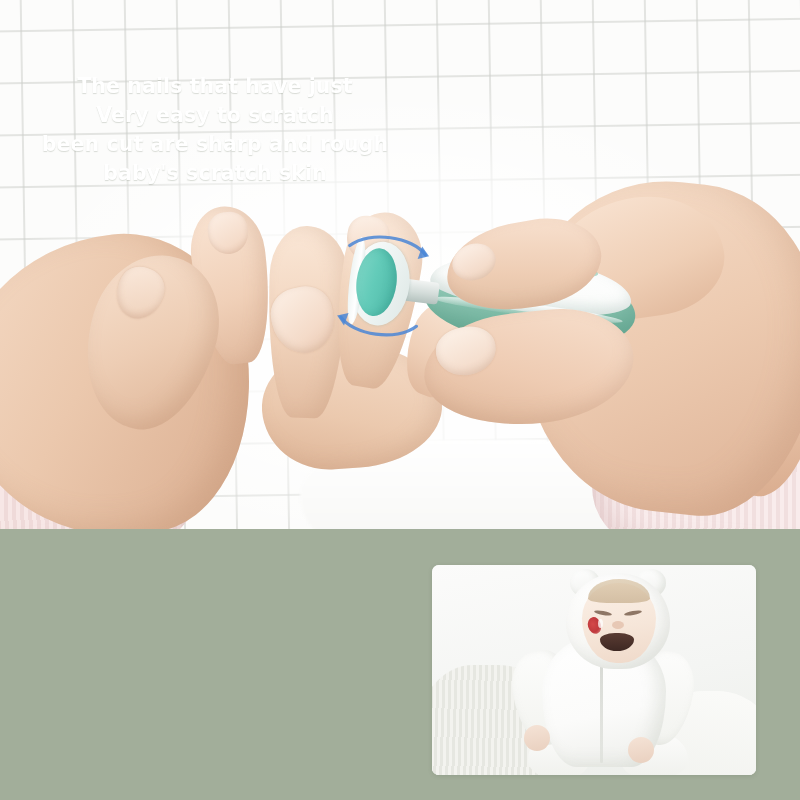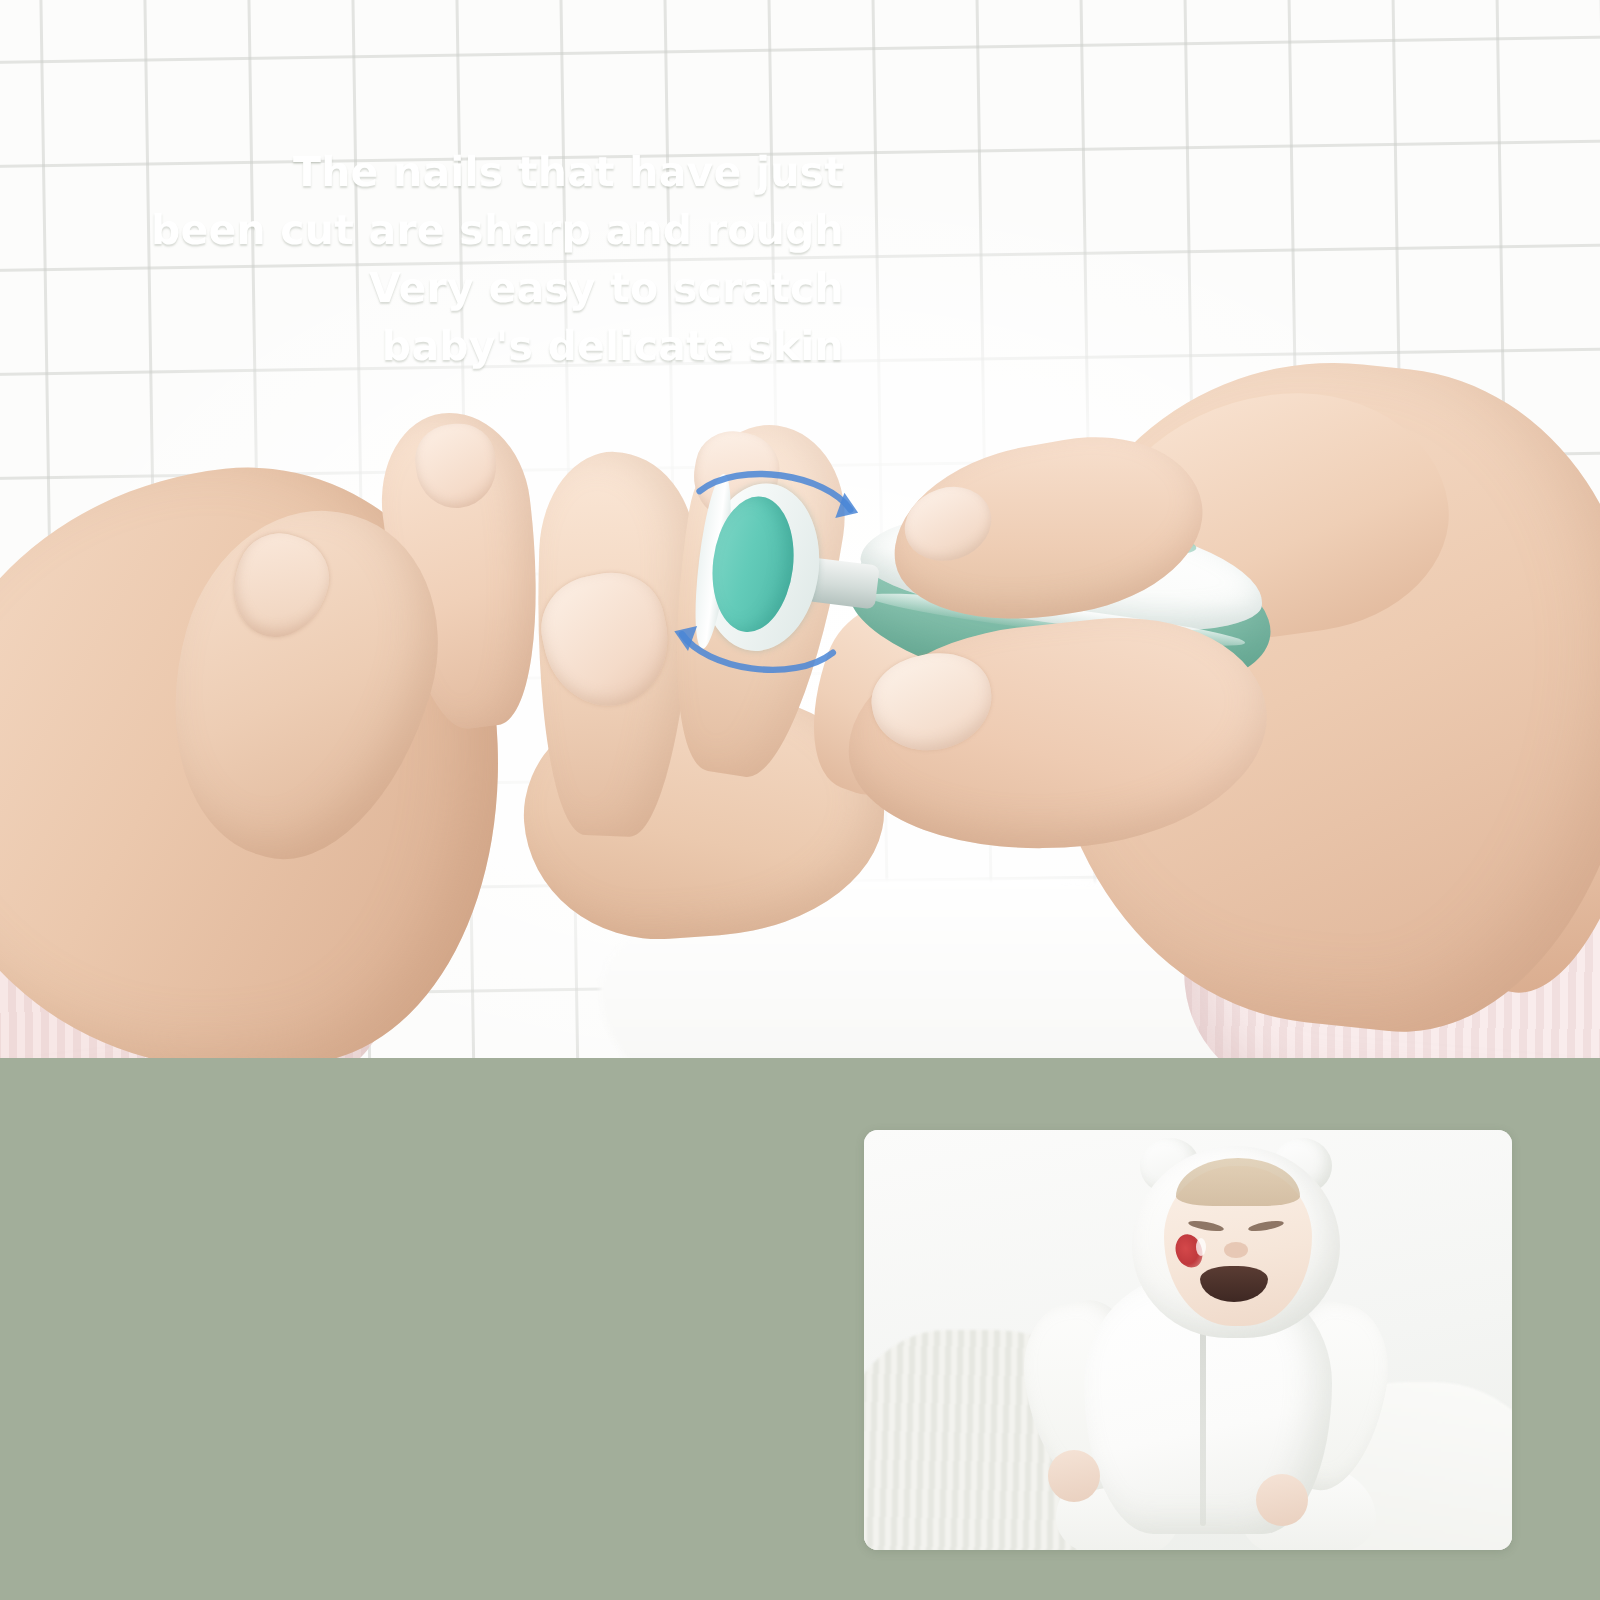--- a/index.html
+++ b/index.html
@@ -373,21 +373,21 @@
     width: 414px;
     text-align: center;
     color: #ffffff;
     font-family: "DejaVu Sans", sans-serif;
     font-weight: bold;
     font-size: 20.5px;
     line-height: 1.42;
     letter-spacing: 0.1px;
     text-shadow: 0 1px 1px rgba(110,125,105,0.25);
   }
-  .claim-text .cl { display: block; white-space: nowrap; text-align: right; }
+  .claim-text .cl { display: block; white-space: nowrap; }
 
   
   .baby-card {
     position: absolute;
     left: 432px; top: 565px;
     width: 324px; height: 210px;
     border-radius: 7px;
     overflow: hidden;
     background: #f2f3f1;
     box-shadow: 0 1px 4px rgba(90,105,85,0.22);
@@ -617,23 +617,23 @@
       <div class="rh-thumb"></div>
       <div class="rh-thumb-nail"></div>
     </div>
 
   </div>
 
   <div class="bottom-panel"></div>
 
   <div class="claim-text">
     <span class="cl">The nails that have just</span>
+    <span class="cl">Very easy to scratch</span>
     <span class="cl">been cut are sharp and rough</span>
-    <span class="cl">Very easy to scratch</span>
-    <span class="cl">baby's delicate skin</span>
+    <span class="cl">baby's scratch skin</span>
   </div>
 
   <div class="baby-card">
     <div class="baby-bg"></div>
     <div class="baby-blanket"></div>
     <div class="baby-cushion-r"></div>
 
     <div class="baby-leg-l"></div>
     <div class="baby-leg-r"></div>
     <div class="baby-arm-l"></div>

